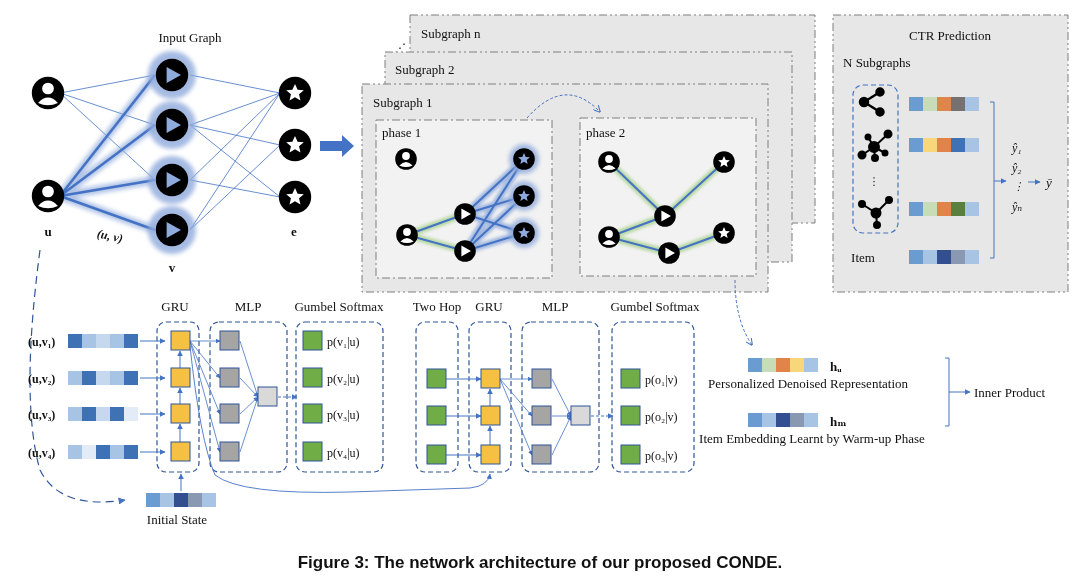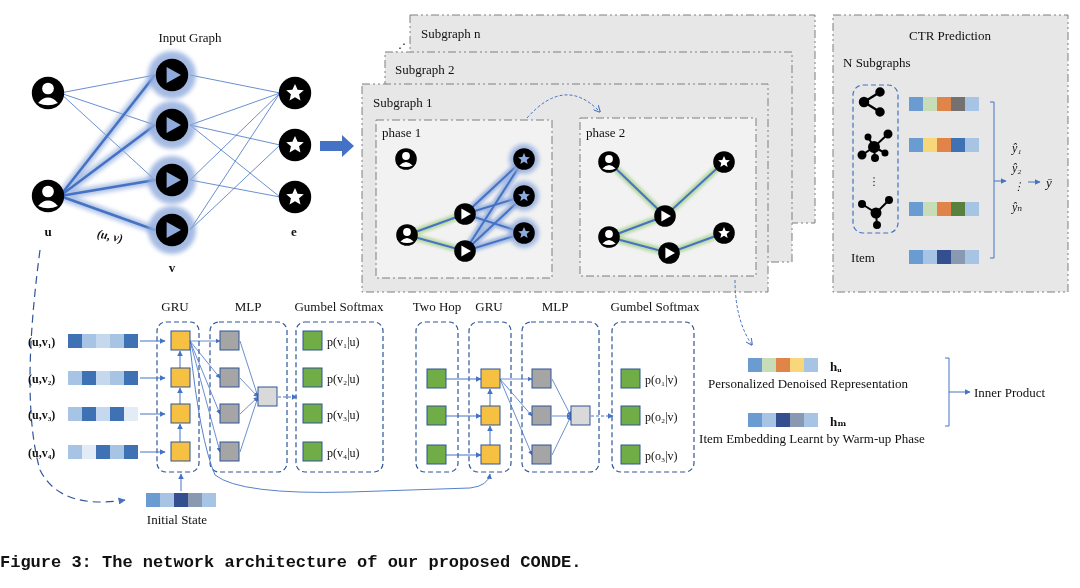--- a/index.html
+++ b/index.html
@@ -1,21 +1,21 @@
 <!DOCTYPE html>
 <html><head>
 <meta charset="utf-8">
 <style>
   html, body { margin: 0; padding: 0; background: #ffffff; }
   body { width: 1080px; height: 588px; position: relative; overflow: hidden;
          font-family: "Liberation Serif", "DejaVu Serif", serif; color: #111; }
   #stage { position: absolute; left: 0; top: 0; }
   svg text { font-family: "Liberation Serif", "DejaVu Serif", serif; fill: #111; }
-  .caption { position: absolute; left: 0; width: 1080px; top: 553px; 
-             font-family: Liberation Mono, monospace; font-weight: bold; font-size: 17px; color: #111; }
+  .caption { position: absolute; left: 0; width: 1080px; top: 553px; text-align: center;
+             font-family: Liberation Sans, sans-serif; font-weight: bold; font-size: 17px; color: #111; }
 </style>
 </head>
 <body>
 
 <svg id="stage" width="1080" height="588" viewBox="0 0 1080 588" xmlns="http://www.w3.org/2000/svg">
   <defs>
     <filter id="blurB" x="-50%" y="-50%" width="200%" height="200%">
         <feGaussianBlur stdDeviation="2.2"></feGaussianBlur>
       </filter>
     <filter id="blurS" x="-50%" y="-50%" width="200%" height="200%">

